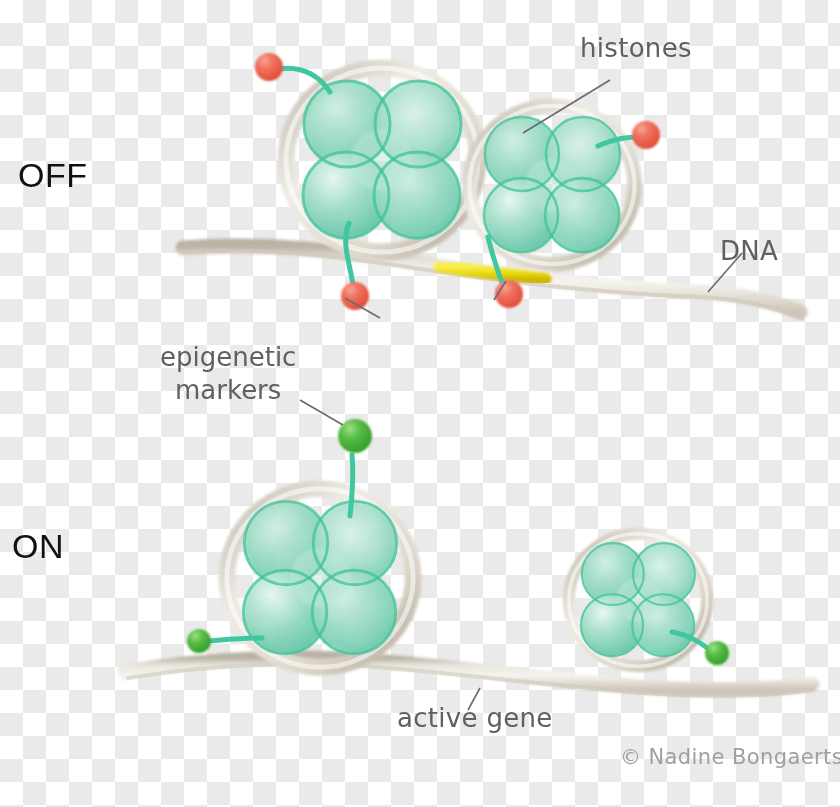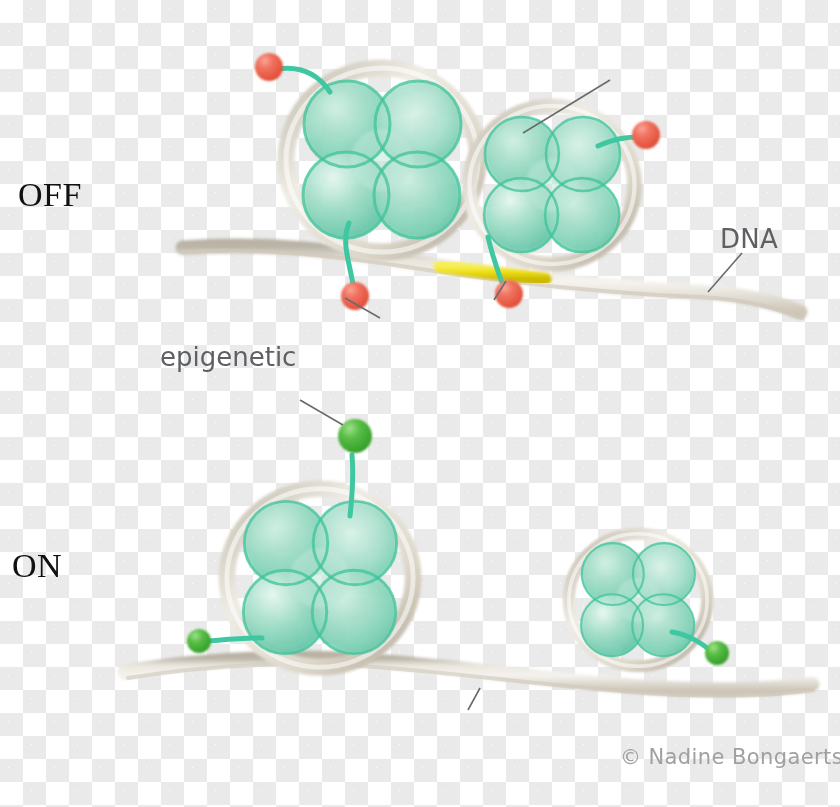--- a/index.html
+++ b/index.html
@@ -23,27 +23,26 @@
     font-family: "DejaVu Sans", "Liberation Sans", sans-serif;
   }
   #art {
     position: absolute;
     left: 0; top: 0;
     width: 840px;
     height: 807px;
   }
   .state-label {
     position: absolute;
-    font-family: Liberation Serif, serif;
+    font-family: Liberation Sans, sans-serif;
     font-size: 34px;
     font-weight: 400;
     letter-spacing: 0.5px;
     color: #111111;
     white-space: nowrap;
-    margin-top: 20px;
   }
   .anno {
     position: absolute;
     font-family: "DejaVu Sans", "Liberation Sans", sans-serif;
     font-size: 26px;
     font-weight: 400;
     color: #5f6063;
     letter-spacing: 0.3px;
     white-space: nowrap;
   }
@@ -215,24 +214,27 @@
         <line x1="300" y1="400" x2="343" y2="425"></line>
         <line x1="468" y1="710" x2="480" y2="688"></line>
       </g>
     </g>
   </svg>
 
   <div class="state-label" style="left:18px; top:156px;">OFF</div>
 
   <div class="state-label" style="left:12px; top:527px;">ON</div>
 
-
-  <div class="anno" style="left:720px; top:224px;">DNA</div>
+  <div class="anno" style="left:580px; top:33px;">histones</div>
+
+  <div class="anno" style="left:720px; top:236px;">DNA</div>
 
 
   <div class="anno-block" style="left:160px; top:341px;">
     <div>epigenetic</div>
+    <div>markers</div>
   </div>
 
+  <div class="anno" style="left:397px; top:703px;">active gene</div>
 
   <div class="credit" style="left:620px; top:745px;">© Nadine Bongaerts</div>
 
 </div>
 
 </body></html>

